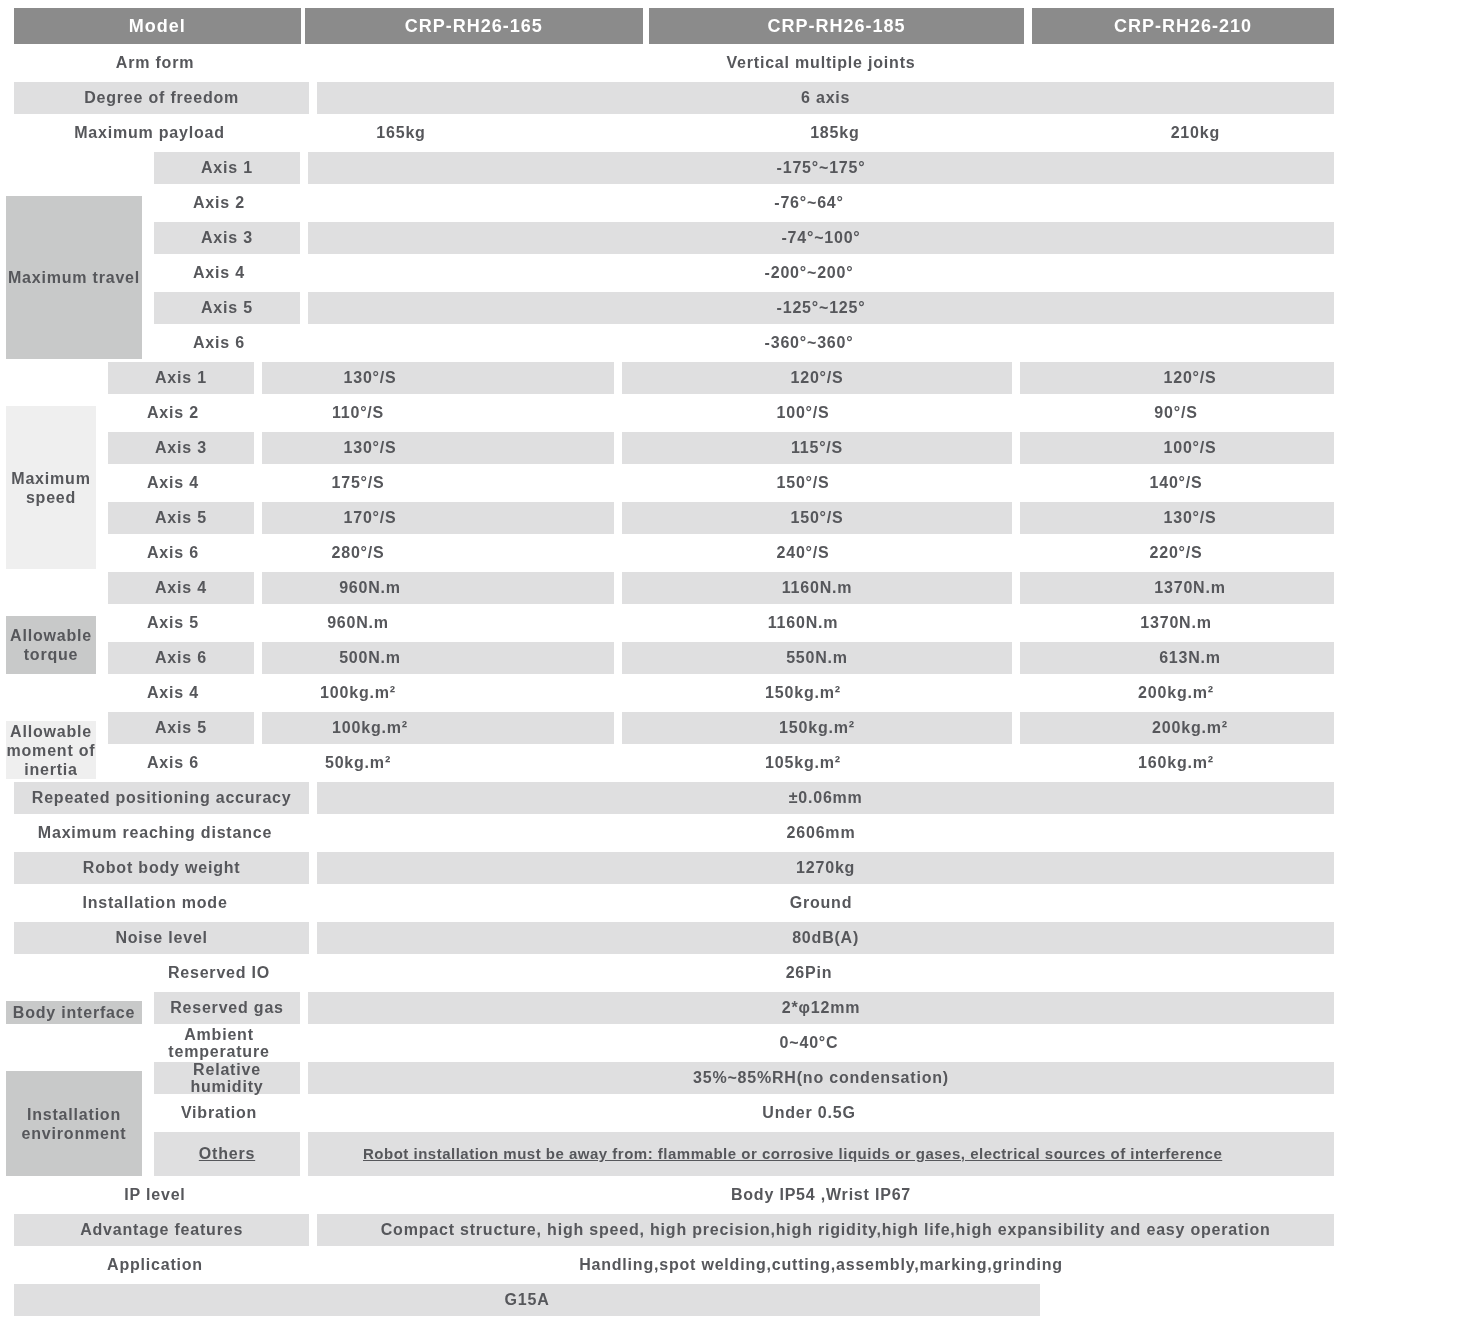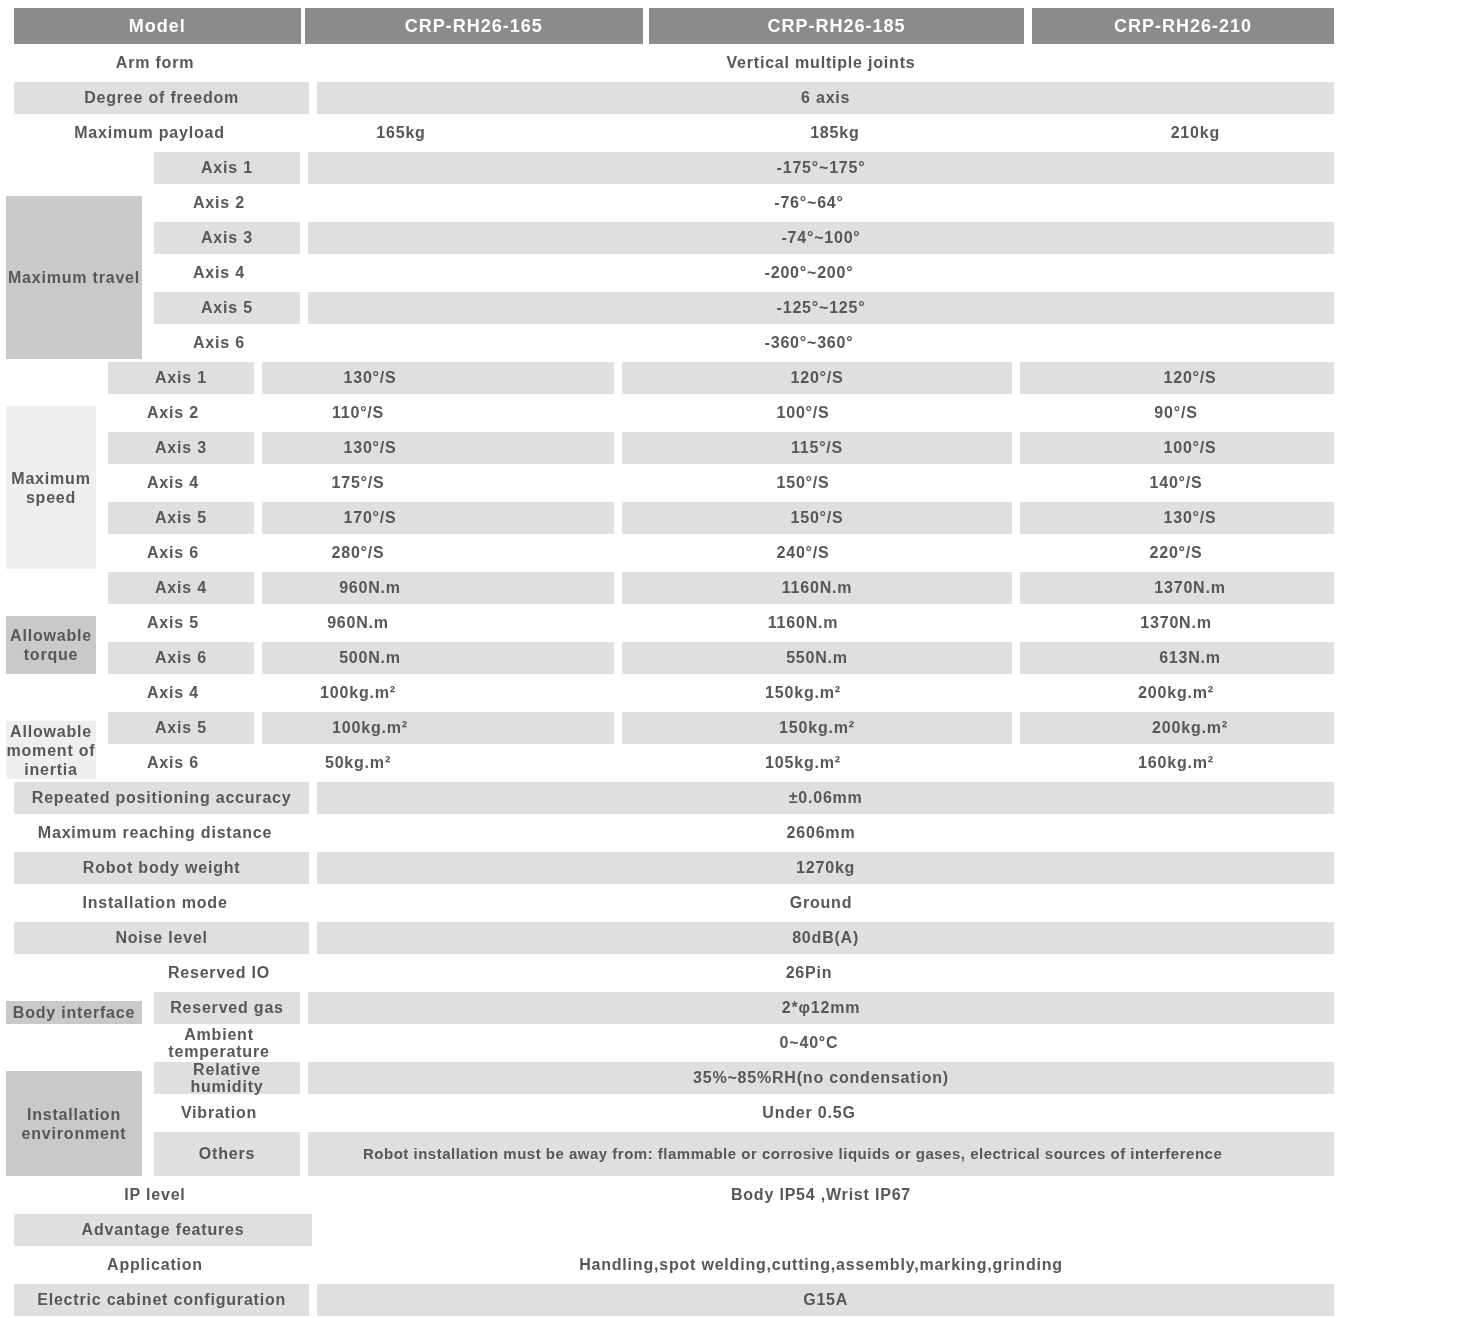--- a/index.html
+++ b/index.html
@@ -14,21 +14,21 @@
   .table {
     margin: 8px 0 0 6px;
     width: 1328px;
     color: #56575b;
     font-weight: bold;
     font-size: 16px;
     letter-spacing: 0.8px;
   }
   .tr { display: flex; height: 32px; margin-bottom: 3px; }
   .tr.hdr { height: 36px; padding-left: 8px; }
-  .tr.tall { height: 44px; }
+  .tr.tall { height: 44px; text-decoration: underline; }
   .cell {
     display: flex;
     align-items: center;
     justify-content: center;
     text-align: center;
     box-sizing: border-box;
   }
   
   .w-label { width: 298px; }
   .w-sub   { width: 146px; }
@@ -274,23 +274,23 @@
       </div>
     </div>
   </div>
 
   <div class="tr">
     <div class="cell w-label">IP level</div>
     <div class="cell w-full">Body IP54 ,Wrist IP67</div>
   </div>
   <div class="tr">
     <div class="cell w-label gray">Advantage features</div>
+    <div class="cell w-full gray">Compact structure, high speed, high precision,high rigidity,high life,high expansibility and easy operation</div>
   </div>
   <div class="tr">
     <div class="cell w-label">Application</div>
     <div class="cell w-full">Handling,spot welding,cutting,assembly,marking,grinding</div>
   </div>
   <div class="tr">
-    <div class="cell w-label gray">Electric cabinet configuration</div>
     <div class="cell w-full gray">G15A</div>
   </div>
 
 </div>
 
 </body></html>

